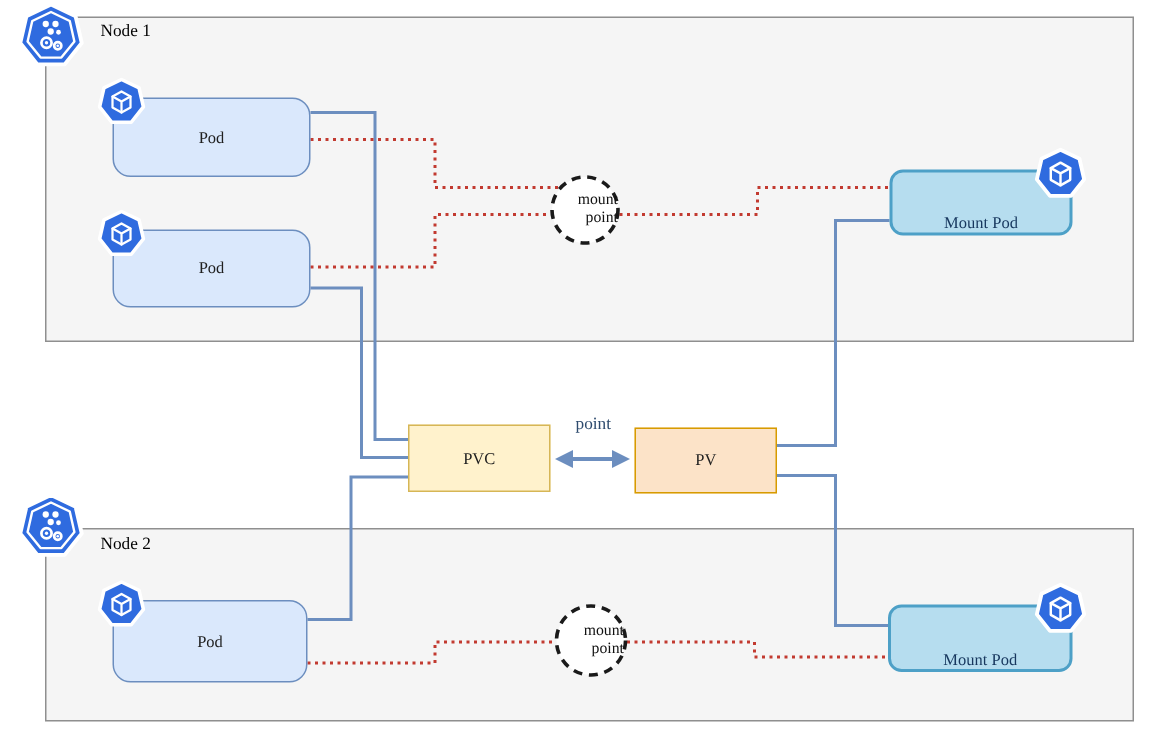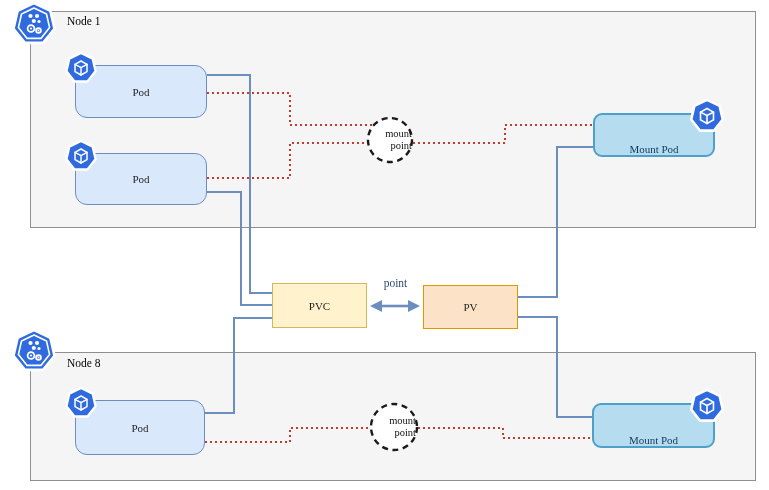--- a/index.html
+++ b/index.html
@@ -99,21 +99,21 @@
       <line x1="380" y1="306" x2="411" y2="306" style="stroke:var(--line_blue);stroke-width:2.6;"></line>
       <polygon points="370,306 382,300 382,312" style="fill:var(--line_blue);"></polygon>
       <polygon points="420,306 408,300 408,312" style="fill:var(--line_blue);"></polygon>
     </g>
 
     <use href="#k8s-node" x="34" y="24"></use>
     <use href="#k8s-node" x="34" y="351"></use>
   </svg>
 
   <span class="node-label" style="left:67px;top:15px;">Node 1</span>
-  <span class="node-label" style="left:67px;top:357px;">Node 8</span>
+  <span class="node-label" style="left:67px;top:357px;">Node 2</span>
 
   <div class="box pod" style="left:75px;top:65px;width:132px;height:53px;">
     <span>Pod</span>
   </div>
   <div class="box pod" style="left:75px;top:153px;width:132px;height:52px;">
     <span>Pod</span>
   </div>
   <div class="box pod" style="left:75px;top:400px;width:130px;height:55px;">
     <span>Pod</span>
   </div>

